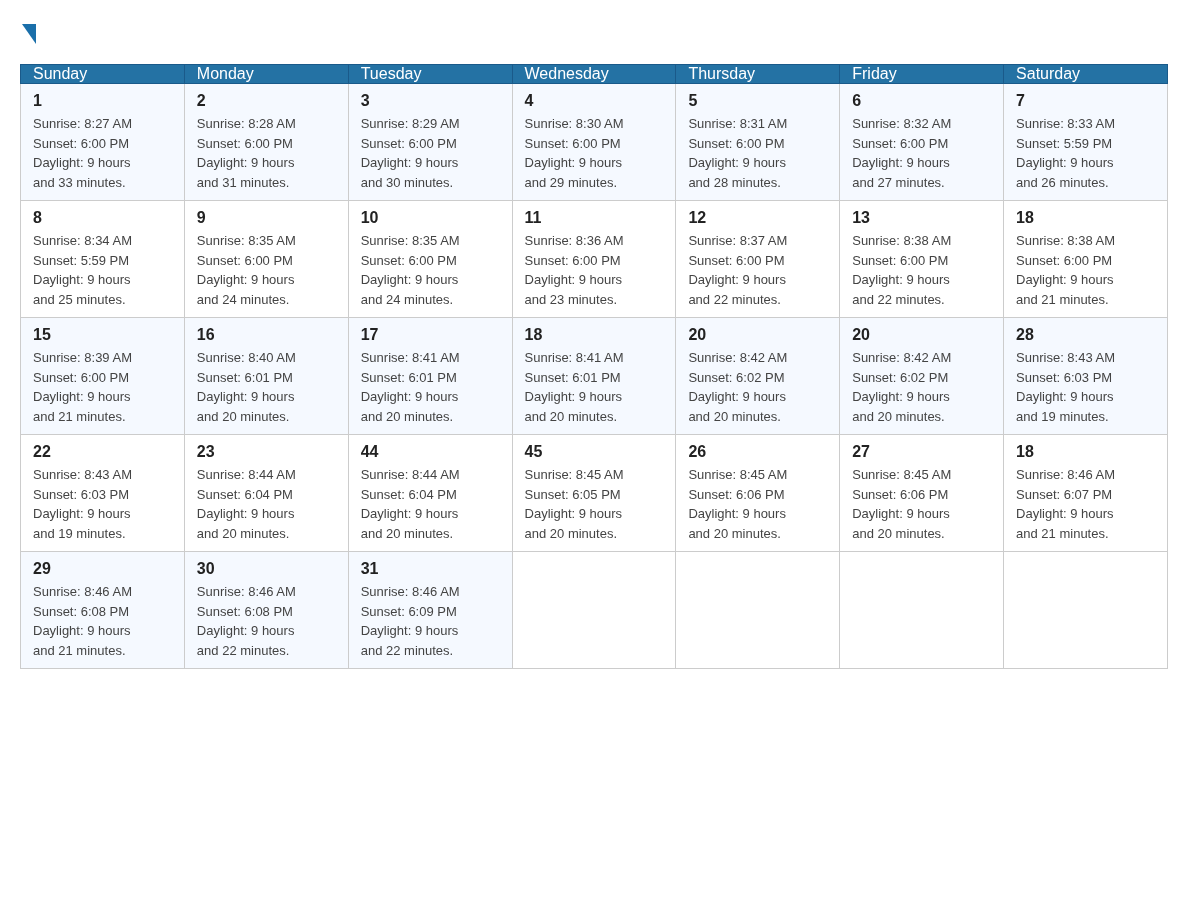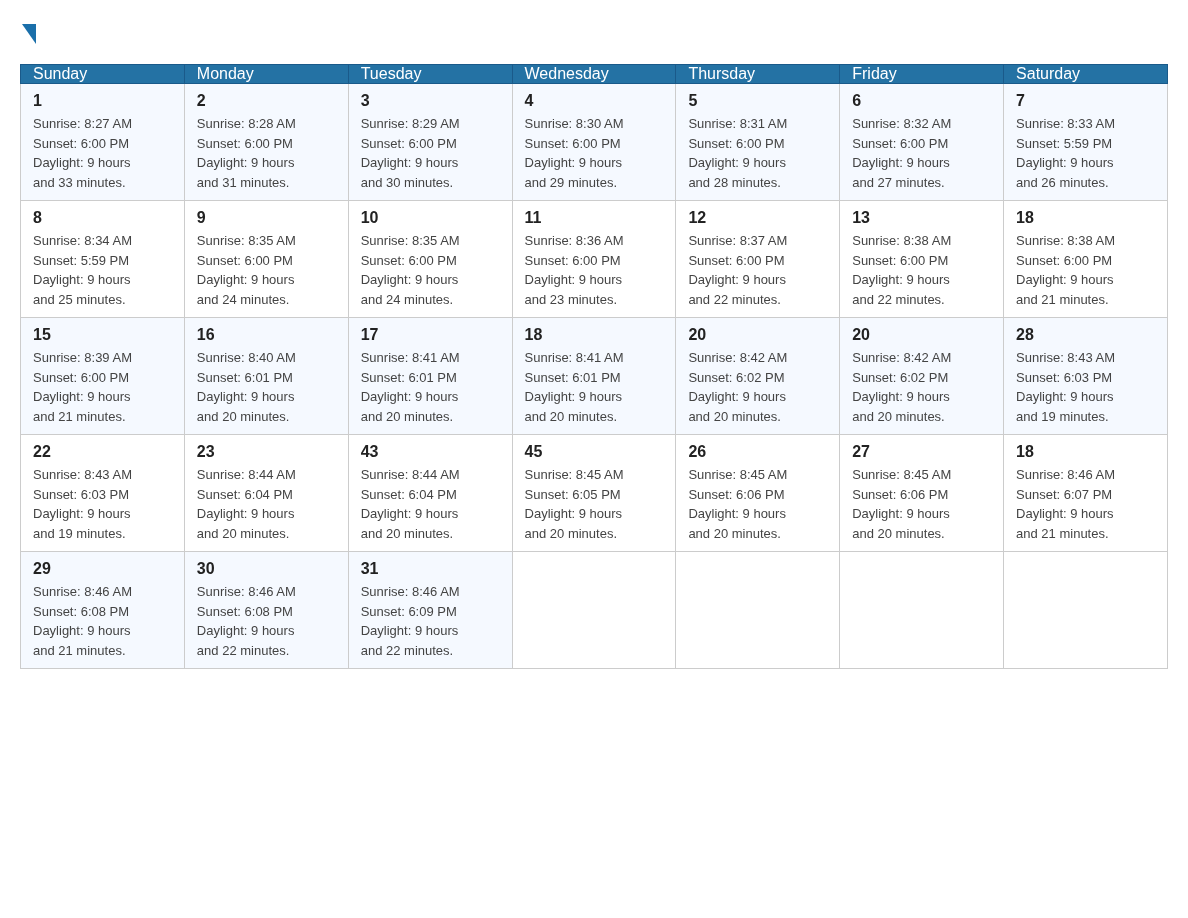--- a/index.html
+++ b/index.html
@@ -340,21 +340,21 @@
         <td>
         <span class="day-number">23</span>
         <div class="day-info">
           Sunrise: 8:44 AM<br>
           Sunset: 6:04 PM<br>
           Daylight: 9 hours<br>
           and 20 minutes.
         </div>
       </td>
         <td>
-        <span class="day-number">43</span>
+        <span class="day-number">44</span>
         <div class="day-info">
           Sunrise: 8:44 AM<br>
           Sunset: 6:04 PM<br>
           Daylight: 9 hours<br>
           and 20 minutes.
         </div>
       </td>
         <td>
         <span class="day-number">45</span>
         <div class="day-info">

